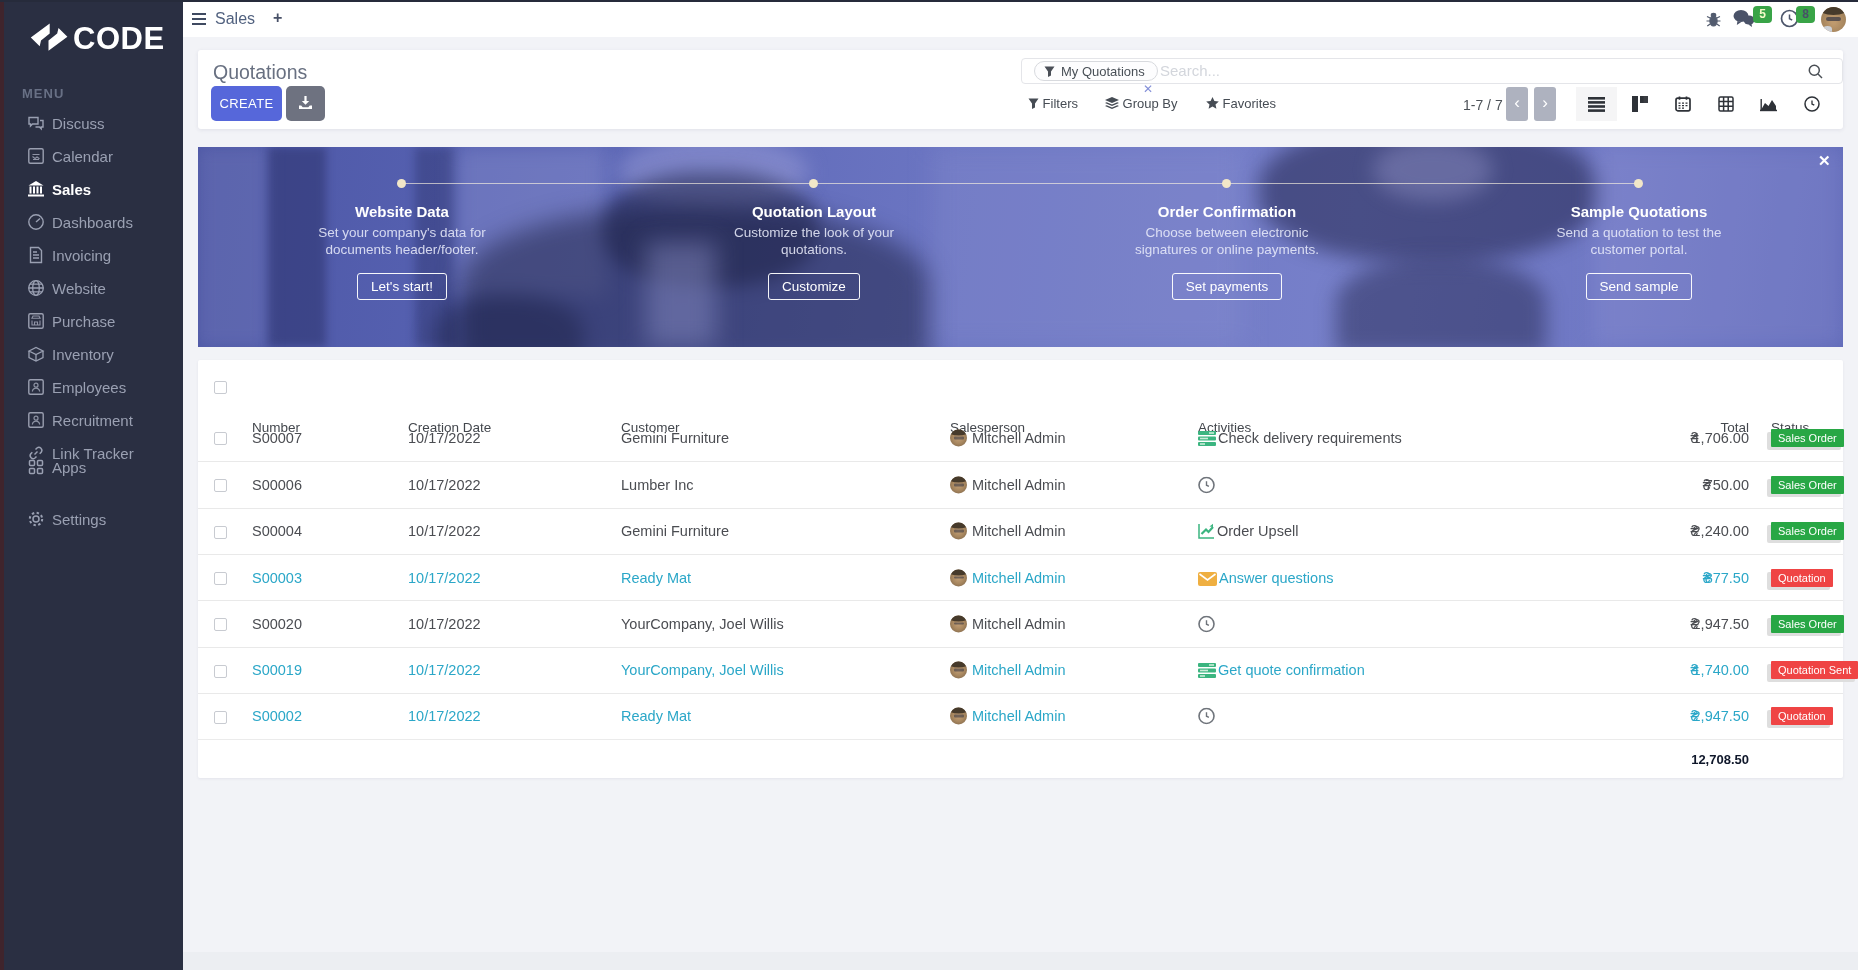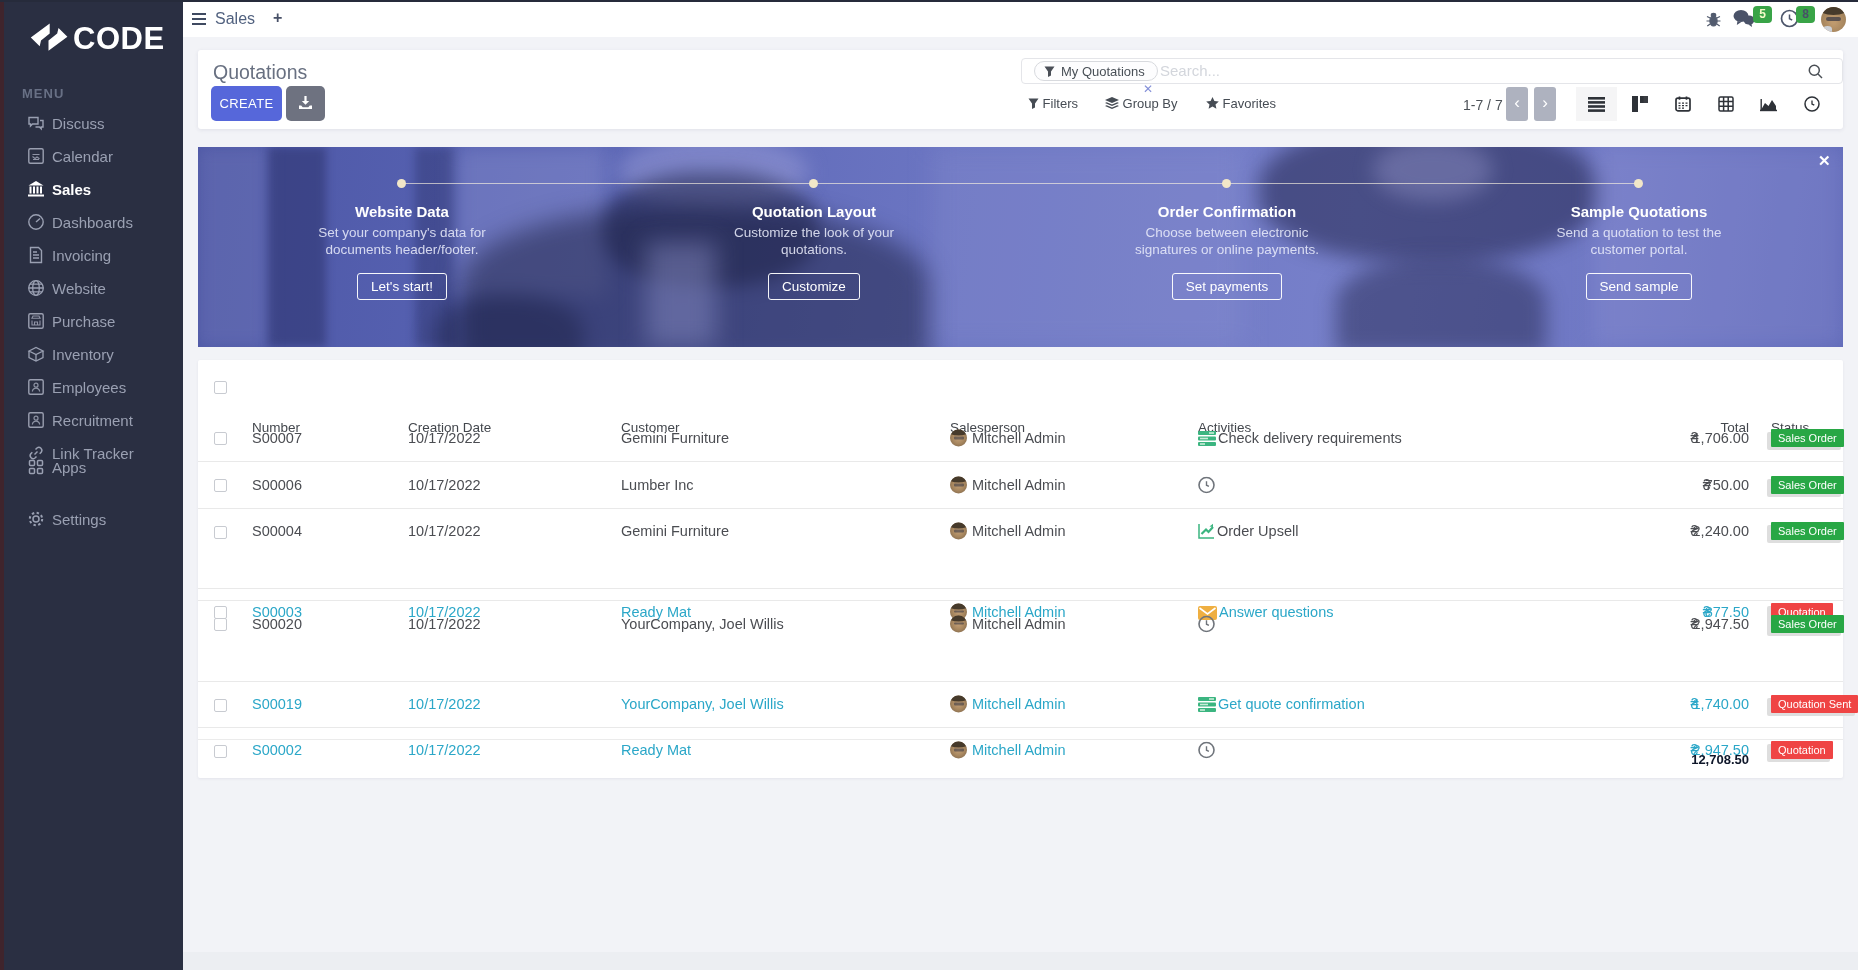--- a/index.html
+++ b/index.html
@@ -53,21 +53,21 @@
 .trow { position:absolute; left:0; width:1645px; }
 .cell { position:absolute; white-space:nowrap; }
 .cb { position:absolute; width:13px; height:13px; border:1px solid #c8cbd1; border-radius:2px; background:#fff; }
 .c-num { left:54px; } .c-date { left:210px; } .c-cust { left:423px; }
 .c-sp { left:752px; } .c-act { left:1000px; }
 .c-tot { right:94px; text-align:right; } .c-st { left:1573px; }
 #thead { top:0; height:55px; font-size:13.5px; color:#43474d; }
 #thead .cell { top:20px;margin-top:40px; }
 .drow { height:46.3px; border-top:1px solid #e9e9e9; font-size:14.5px; color:#4b4d52; }
 .drow .cell { top:50%; transform:translateY(-50%); }
-.drow.hl { color:#2ba7c8;margin-top:34px; }
+.drow.hl { color:#2ba7c8; }
 .badge { position:relative; display:inline-block; height:18px; line-height:18px; border-radius:1px; color:#fff; font-size:11px; padding:0 7px; }
 .badge::before { content:""; position:absolute; left:-4px; top:3px; right:3px; bottom:-3px; background:#dedede; border-radius:2px; z-index:-1; }
 .bg-g { background:#28a745; } .bg-t { background:#ef4444; }
 .mini-av { position:absolute; left:0; top:50%; transform:translateY(-50%); width:17px; height:17px; border-radius:50%; overflow:hidden;
   background:radial-gradient(circle at 50% 48%, #c09d74 8%, #a8875f 48%, #8a6f50 78%, #6f5a42 100%); }
 .mini-av::before { content:""; position:absolute; left:-2px; top:-3px; width:21px; height:9px; border-radius:50%; background:#463a2b; }
 .mini-av::after { content:""; position:absolute; left:3.5px; top:7px; width:10px; height:2.6px; background:rgba(60,59,69,0.6); border-radius:1px; }
 .sp-name { margin-left:22px; }
 .cur { display:inline-block; width:0; position:relative; left:-2px; }
 .act-ic { vertical-align:-3px; margin-right:2px; }

